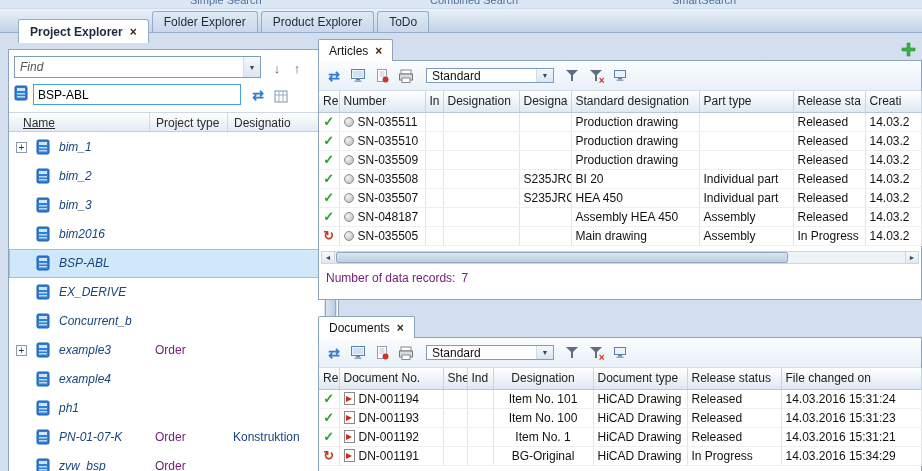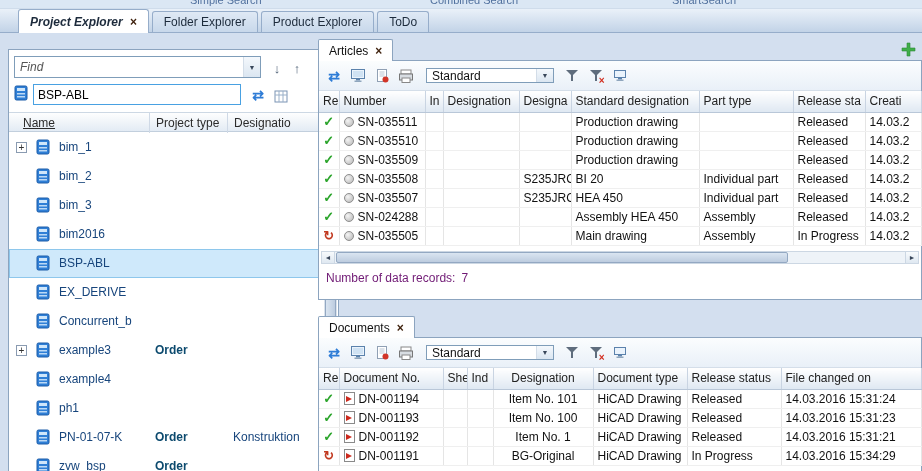--- a/index.html
+++ b/index.html
@@ -7,21 +7,21 @@
   body { font-family:"Liberation Sans", sans-serif; font-size:12px; color:#111; background:#d3dfef; }
   .screen { position:relative; width:922px; height:471px; background:#d3dfef; overflow:hidden;padding-left:16px; }
 
   
   .top-strip { position:absolute; left:0; top:0; width:100%; height:9px; background:#dbe7f4; overflow:hidden; border-bottom:1px solid #cfdcEB; }
   .rlabel { position:absolute; top:-6px; font-size:11px; color:#51719e; white-space:nowrap; }
 
   
   .main-tabs { position:absolute; left:0; top:9px; width:100%; height:24px; background:linear-gradient(#eaf1f9,#c2d3e7); border-bottom:1px solid #96adca; display:flex; align-items:flex-end; padding-left:18px; }
   .mtab { display:flex; align-items:center; height:21px; padding:0 11px; margin-right:3px; border:1px solid #96adca; border-bottom:none; border-radius:3px 3px 0 0; background:linear-gradient(#dfe9f5,#c8d8eb); color:#1d2b3c; white-space:nowrap; }
-  .mtab.active { background:#fff; font-weight:bold; height:24px; position:relative; top:1px; z-index:2;font-style:italic; }
+  .mtab.active { background:#fff; font-weight:bold; height:24px; position:relative; top:11px; z-index:2; }
   .tab-close { margin-left:7px; font-weight:bold; color:#40230f; font-size:12px; line-height:1; cursor:default; }
 
   
   .left-panel { position:absolute; left:8px; top:49px; width:331px; height:438px; background:#fff; border:1px solid #8ca4bf; }
   .combo { display:flex; align-items:center; border:1px solid #7f9db9; background:#fff; }
   .find-combo { position:absolute; left:5px; top:6px; width:247px; height:22px; }
   .combo-input { flex:1; border:none; outline:none; height:100%; padding:0 5px; font:12px "Liberation Sans",sans-serif; background:transparent; }
   .combo-input::placeholder { font-style:italic; color:#555; opacity:1; }
   .combo-btn { width:17px; height:100%; display:flex; align-items:center; justify-content:center; border-left:1px solid #d3dde8; background:linear-gradient(#f4f8fc,#dbe6f1); }
   .arrow-glyph { font-size:7px; color:#39475a; line-height:1; }
@@ -39,22 +39,22 @@
   .th-type { position:absolute; left:140px; padding-left:6px; border-left:1px solid #cfd9e6; height:20px; }
   .th-desig { position:absolute; left:218px; padding-left:6px; border-left:1px solid #cfd9e6; height:20px; }
   .vscroll-up { position:absolute; right:1px; top:62px; width:13px; height:20px; background:linear-gradient(#f6f9fc,#dfe8f1); border:1px solid #c2cfdd; display:flex; align-items:center; justify-content:center; }
 
   .tree { position:absolute; left:0; right:14px; top:83px; height:348px; overflow:hidden; }
   .trow { position:relative; height:29px; line-height:29px; }
   .trow.sel { background:#cfe9fb; box-shadow:inset 0 0 0 1px #8ec7ec; }
   .expander { position:absolute; left:7px; top:9px; width:11px; height:11px; border:1px solid #8a9bb1; background:#fff; font-size:10px; line-height:9px; text-align:center; color:#333; }
   .picon svg { display:block; }
   .trow .picon { position:absolute; left:27px; top:6px; }
-  .tname { position:absolute; left:50px; color:#17457c; white-space:nowrap; }
-  .ttype { position:absolute; left:146px; color:#0c4a6e; white-space:nowrap;font-weight:bold; }
+  .tname { position:absolute; left:50px; color:#17457c; white-space:nowrap;font-style:italic; }
+  .ttype { position:absolute; left:146px; color:#701a75; white-space:nowrap; }
   .tdesig { position:absolute; left:224px; right:2px; color:#17457c; white-space:nowrap; overflow:hidden; }
   .vscroll-track { position:absolute; right:1px; top:83px; bottom:2px; width:13px; background:#f2f6fa; border:1px solid #d9e2ec; }
   .vscroll-thumb { position:absolute; left:0; top:1px; width:11px; height:334px; background:linear-gradient(90deg,#dae5f1,#bdccdf); border:1px solid #93a8c2; border-radius:2px; }
 
   
   .section { position:absolute; left:318px; width:604px; }
   .articles-sec { top:38px; height:262px; }
   .documents-sec { top:315px; height:156px; }
   .sub-tabstrip { position:relative; height:22px; }
   .ptab { display:inline-flex; align-items:center; height:22px; padding:0 10px; background:#fff; border:1px solid #8ca4bf; border-bottom:none; border-radius:2px 2px 0 0; position:relative; top:1px; z-index:2; }
@@ -462,21 +462,21 @@
             <td></td>
             <td></td>
             <td>S235JRG2</td>
             <td>HEA 450</td>
             <td>Individual part</td>
             <td>Released</td>
             <td>14.03.2</td>
           </tr>
           <tr>
             <td class="st"><span class="st-ok">✓</span></td>
-            <td><span class="partico"></span><span>SN-024288</span></td>
+            <td><span class="partico"></span><span>SN-048187</span></td>
             <td></td>
             <td></td>
             <td></td>
             <td>Assembly HEA 450</td>
             <td>Assembly</td>
             <td>Released</td>
             <td>14.03.2</td>
           </tr>
           <tr>
             <td class="st"><span class="st-prog">↻</span></td>

